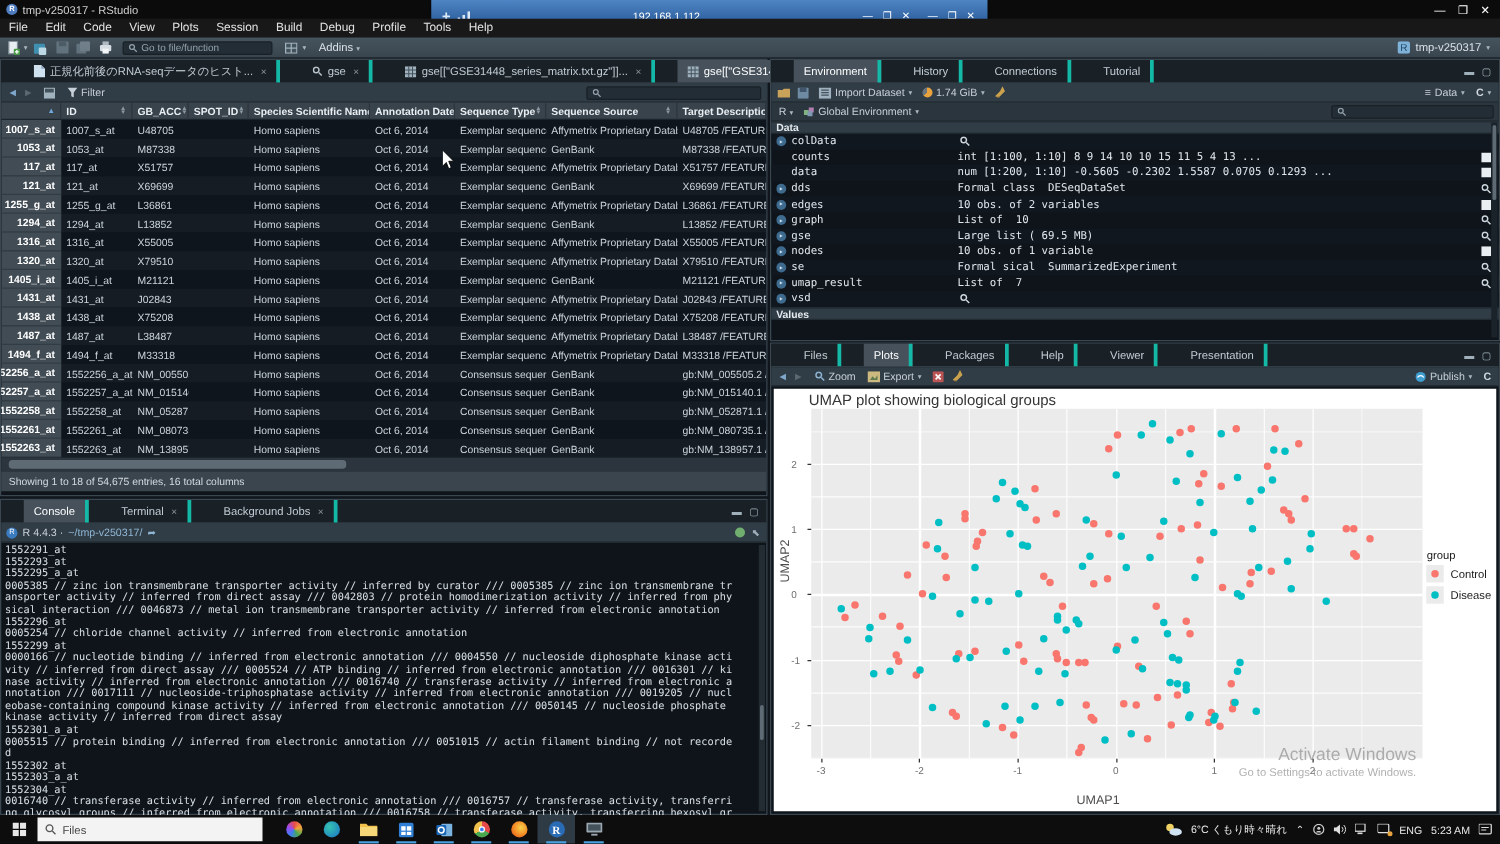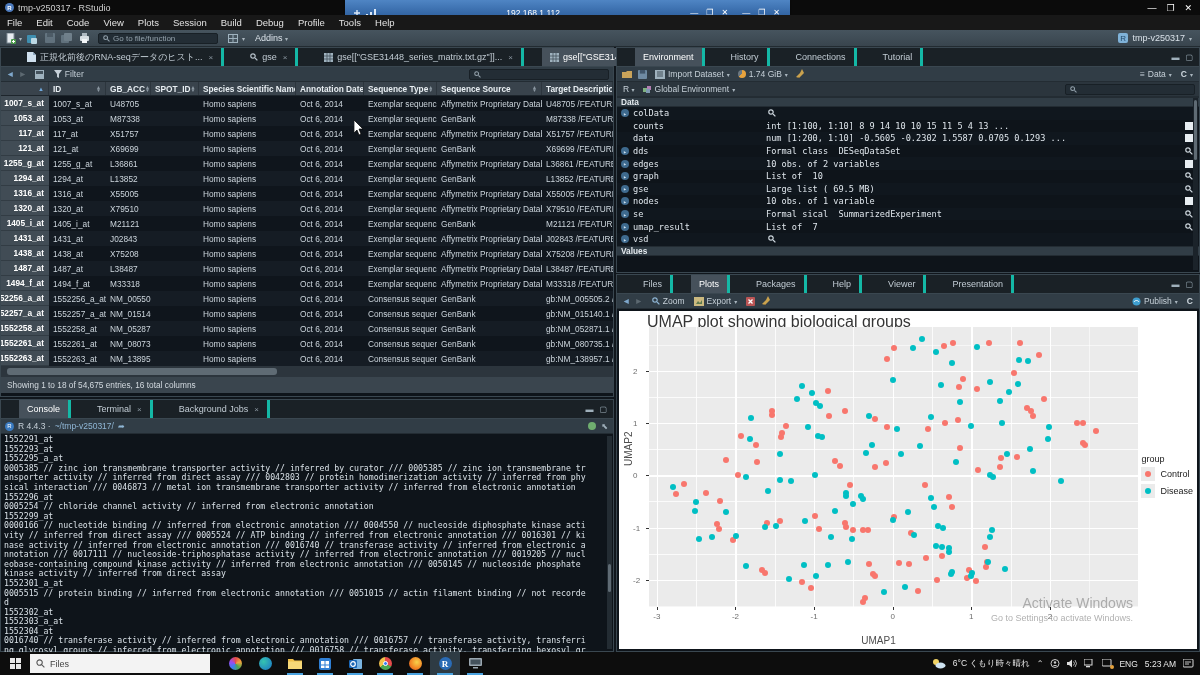--- a/index.html
+++ b/index.html
@@ -50,21 +50,21 @@
   #plotarea{background:#fff;}
   #panel{position:absolute;left:30px;top:16px;right:59px;bottom:42px;background:#ebebeb;}
   .gl-v,.gl-h{position:absolute;background:#fff;}
   .gl-v{top:0;bottom:0;width:1.3px;} .gl-h{left:0;right:0;height:1.3px;}
   .gl-minor{opacity:.55;width:.8px;height:.8px;}
   .gl-v.gl-minor{width:.8px;top:0;bottom:0;height:auto;}
   .gl-h.gl-minor{height:.8px;left:0;right:0;width:auto;}
   .pt{position:absolute;width:6px;height:6px;border-radius:50%;transform:translate(-50%,-50%);}
   .ticklabel{position:absolute;font-size:8px;color:#6e6e6e;}
   .tickmark{position:absolute;background:#333;}
-  #legend{position:absolute;font-size:9px;color:#1a1a1a;margin-top:15px;}
+  #legend{position:absolute;font-size:9px;color:#1a1a1a;}
   .legrow{display:flex;align-items:center;gap:5px;margin-top:3px;}
   .legkey{width:14px;height:14px;background:#ebebeb;display:flex;align-items:center;justify-content:center;}
   .legdot{width:6px;height:6px;border-radius:50%;}
   .watermark{color:rgba(150,150,150,.75);}
   
   #taskbar{left:0;top:652px;width:1200px;height:23px;background:#0d0d0d;display:flex;align-items:center;color:#e8e8e8;}
   .tb-ico{width:30px;height:23px;display:flex;align-items:center;justify-content:center;position:relative;}
   .tb-ico.running::after{content:"";position:absolute;bottom:0;left:7px;right:7px;height:2px;background:#4aa3e0;}
   .tb-ico.activeapp{background:#2e3b44;}
   .tray{margin-left:auto;display:flex;align-items:center;gap:7px;font-size:8.5px;padding-right:6px;}
@@ -886,21 +886,21 @@
               <circle cx="4.5" cy="4.5" r="4" fill="#3f9fd0"></circle>
               <path d="M2 5c1-2 4-2 5 0" stroke="#fff" fill="none"></path>
             </svg>
           </span>
         <span>Publish</span>
           <span class="caret">▾</span>
         <span style="margin-left:6px;font-weight:bold;color:#cfd8df;">C</span>
       </span>
     </div>
     <div class="abs" id="plotarea" style="left:2px;top:36px;right:2px;bottom:2px;">
-      <div class="abs" style="left:28px;top:2px;font-size:16px;color:#353535;">UMAP plot showing biological groups</div>
+      <div class="abs" style="left:28px;top:2px;font-size:12px;color:#353535;">UMAP plot showing biological groups</div>
       <div id="panel">
           <div class="gl-v gl-minor" style="left: 9.6463%;"></div>
           <div class="gl-v gl-minor" style="left: 9.6463%;"></div>
           <div class="gl-v gl-minor" style="left: 25.7235%;"></div>
           <div class="gl-v gl-minor" style="left: 25.7235%;"></div>
           <div class="gl-v gl-minor" style="left: 41.8006%;"></div>
           <div class="gl-v gl-minor" style="left: 41.8006%;"></div>
           <div class="gl-v gl-minor" style="left: 57.8778%;"></div>
           <div class="gl-v gl-minor" style="left: 57.8778%;"></div>
           <div class="gl-v gl-minor" style="left: 73.955%;"></div>

